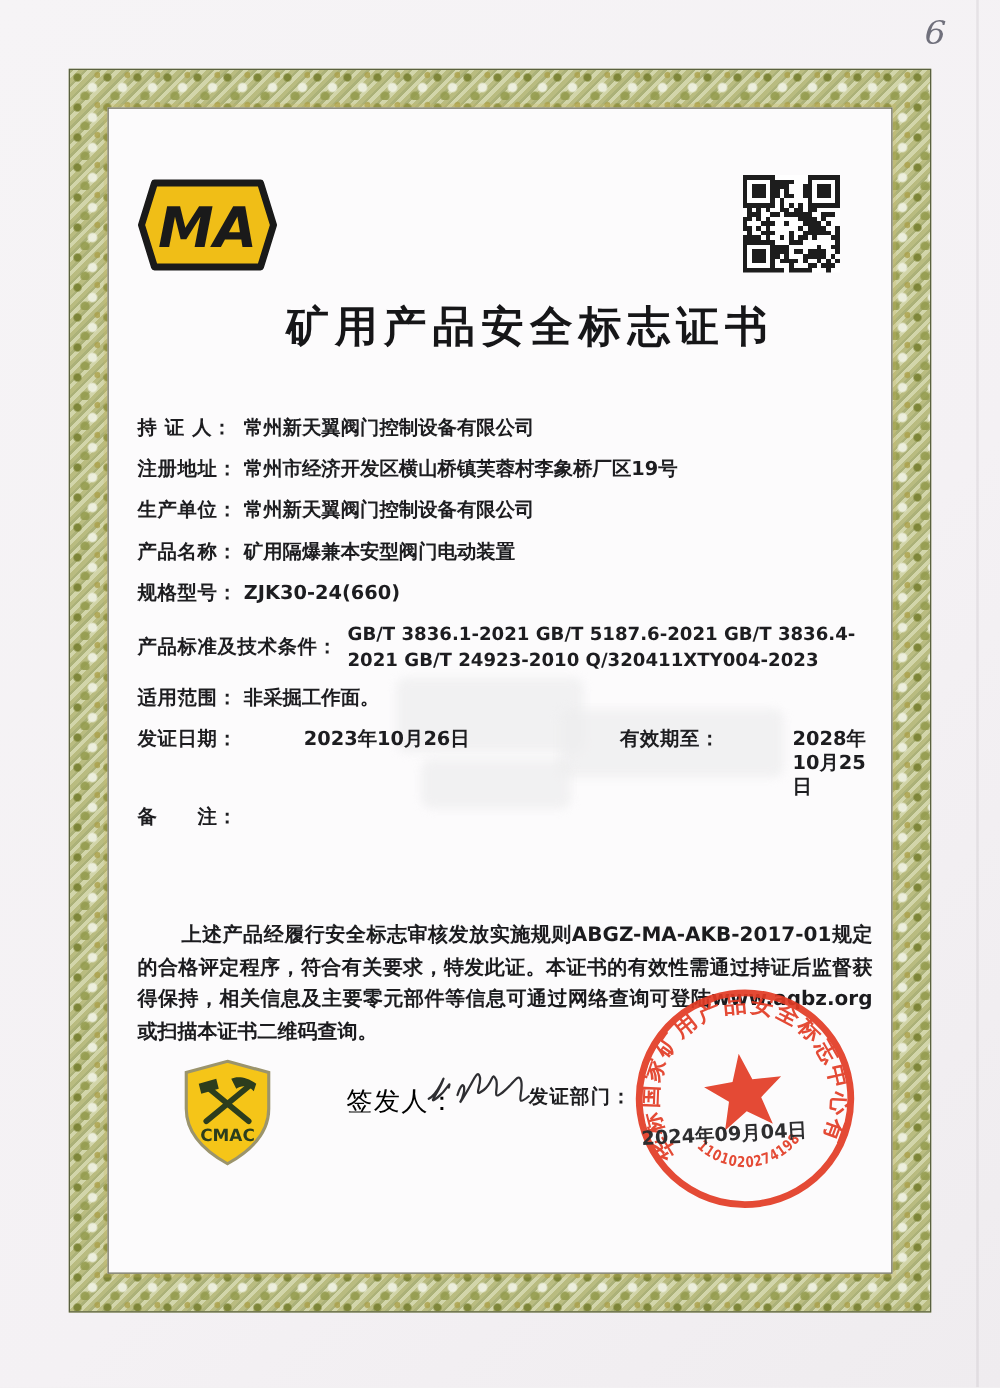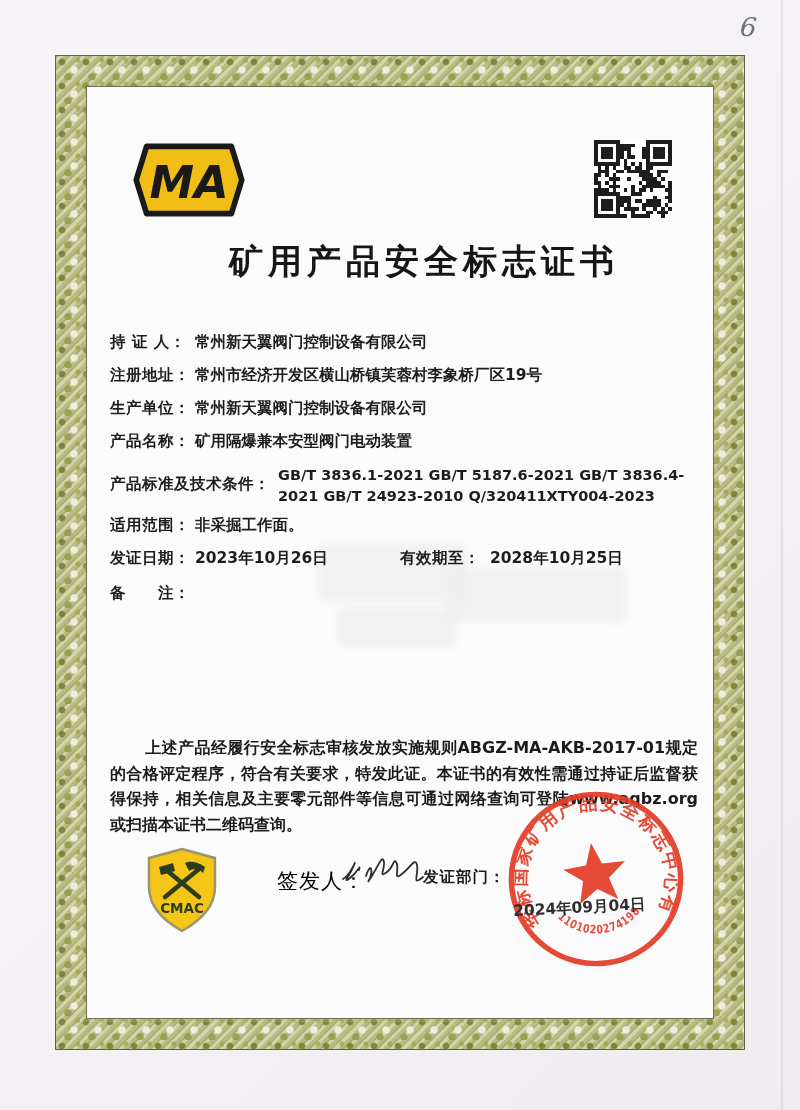--- a/index.html
+++ b/index.html
@@ -26,40 +26,40 @@
     background-size:24px 24px,24px 24px,24px 24px,24px 24px,auto;
     border:1px solid #5a6140;
   }
   .inner {
     position:absolute; inset:30px; background:#fcfbfc;
     border:1px solid #6d6d5c;
     box-shadow:0 0 0 3px rgba(205,185,100,.28);
   }
   .bleed { position:absolute; background:#ededee; filter:blur(4px); opacity:.7; border-radius:8px; }
   
-  .ma-logo { position:absolute; left:46px; top:56px; width:112px; height:96px; }
+  .ma-logo { position:absolute; left:23px; top:56px; width:112px; height:96px; }
   .header-line { position:absolute; left:195px; top:80px; font-size:16.5px; color:#1f1f22;
     white-space:nowrap; }
   .header-line .lbl { font-weight:700; letter-spacing:1px; }
   .header-line .num { font-family:"DejaVu Serif","Liberation Serif",serif; font-size:17px;
     margin-left:8px; letter-spacing:.5px; }
   .qr { position:absolute; left:507px; top:53px; width:78px; height:78px; }
   .title { position:absolute; left:0; right:0; top:152px; text-align:center;
     font-size:34px; font-weight:800; letter-spacing:5px; color:#161618;margin-left:48px; }
   
   .fields { position:absolute; left:23px; top:246px; width:592px; color:#1d1d20; }
   .row { display:flex; align-items:flex-start; margin-bottom:14px; min-height:19px;
     font-size:15.5px; line-height:19px; }
   .row .lab { font-weight:700; width:85px; flex-shrink:0; letter-spacing:.5px; }
   .row .lab.wide { width:168px; }
   .row .val { font-weight:700; }
   .row .val.std { font-size:14.5px; line-height:21px; width:412px; }
   .row.std-row { margin-bottom:9px; }
   .row.std-row .lab { padding-top:10px; }
-  .row.dates { margin-top:5px; margin-bottom:16px; }
+  .row.dates { margin-top:5px; margin-bottom:5px;gap:48px; }
   .row .val.w1 { width:205px; flex-shrink:0; }
   .row .lab2 { font-weight:700; width:90px; flex-shrink:0; letter-spacing:.5px; }
   
   .statement { position:absolute; left:23px; top:648px; width:588px; font-size:16px;
     font-weight:700; line-height:25.5px; color:#1b1b1e; text-indent:2.2em;
     text-align:justify; }
   
   .cmac { position:absolute; left:58px; top:760px; width:74px; height:86px; }
   .signer-label { position:absolute; left:190px; top:780px; font-size:21px; font-weight:400;
     color:#000000; letter-spacing:1px; }
@@ -262,20 +262,24 @@
           <span class="val">常州市经济开发区横山桥镇芙蓉村李象桥厂区19号</span>
         </div>
         <div class="row">
           <span class="lab">生产单位：</span>
           <span class="val">常州新天翼阀门控制设备有限公司</span>
         </div>
         <div class="row">
           <span class="lab">产品名称：</span>
           <span class="val">矿用隔爆兼本安型阀门电动装置</span>
         </div>
+        <div class="row">
+          <span class="lab">规格型号：</span>
+          <span class="val">ZJK30-24(660)</span>
+        </div>
         <div class="row std-row">
           <span class="lab wide">产品标准及技术条件：</span>
           <span class="val std">GB/T 3836.1-2021 GB/T 5187.6-2021 GB/T 3836.4-2021 GB/T 24923-2010 Q/320411XTY004-2023</span>
         </div>
         <div class="row">
           <span class="lab">适用范围：</span>
           <span class="val">非采掘工作面。</span>
         </div>
         <div class="row dates">
           <span class="lab">发证日期：</span>

